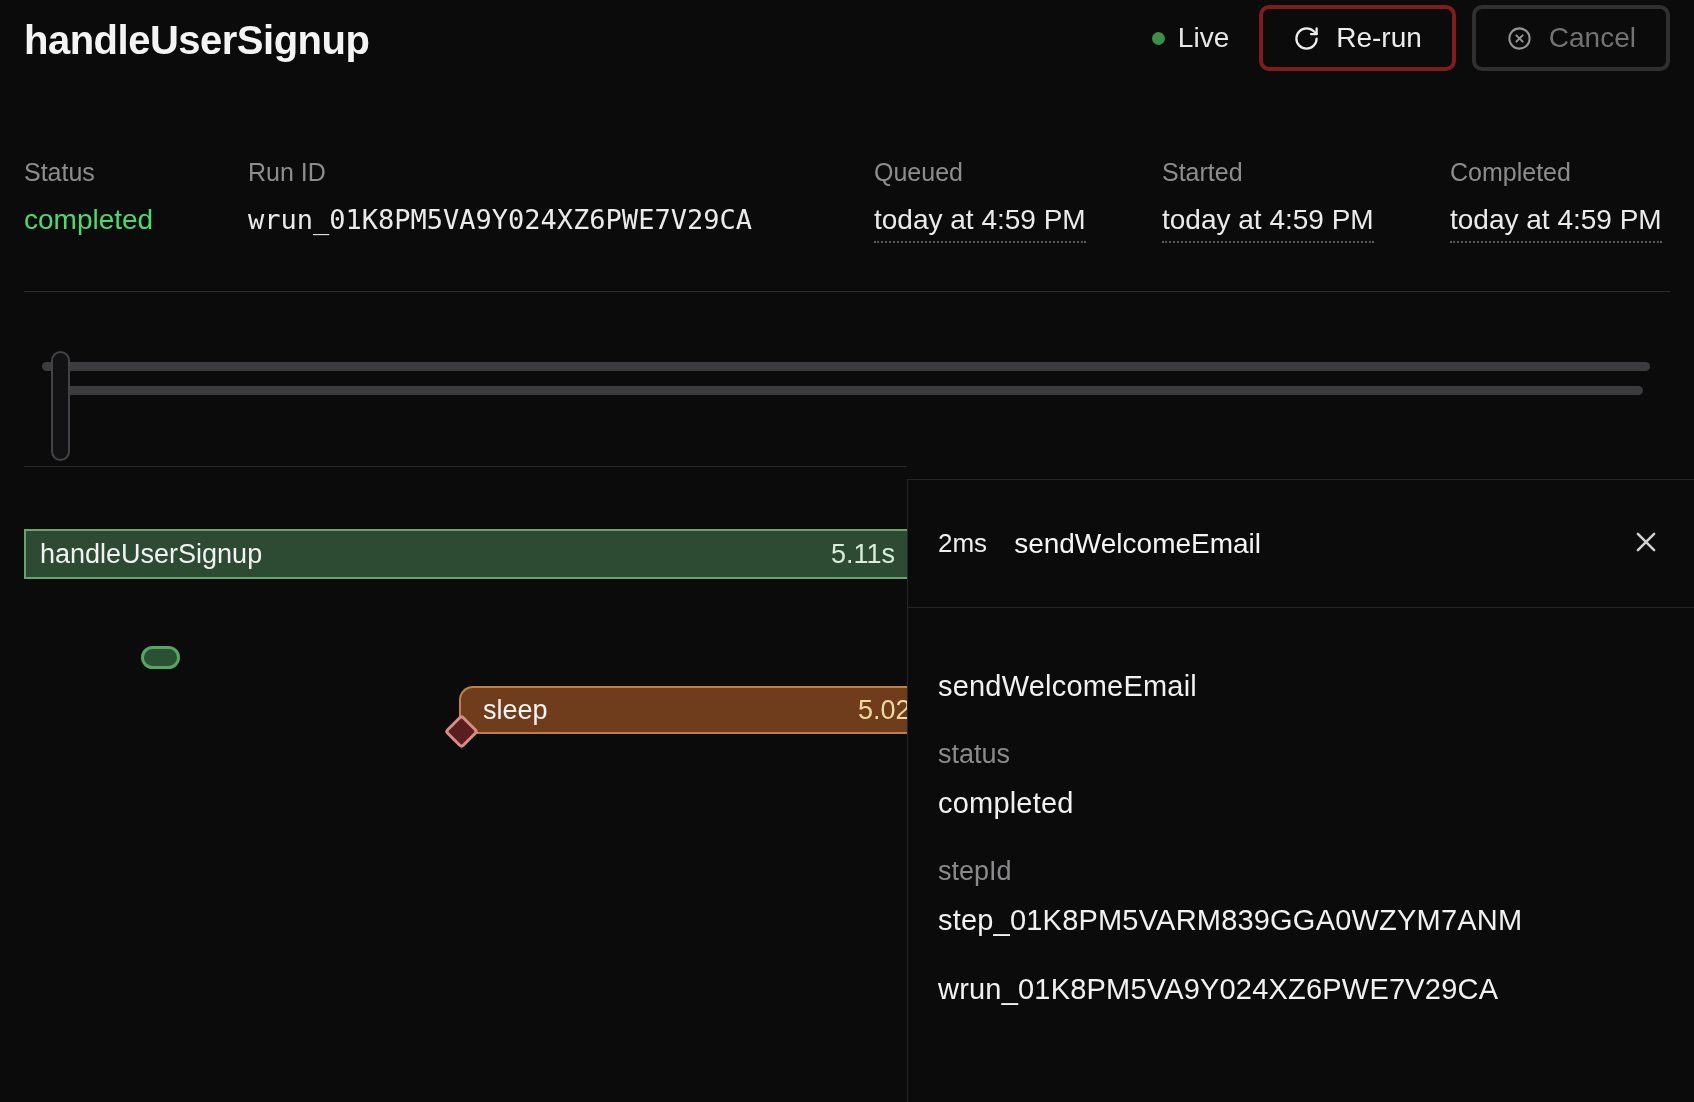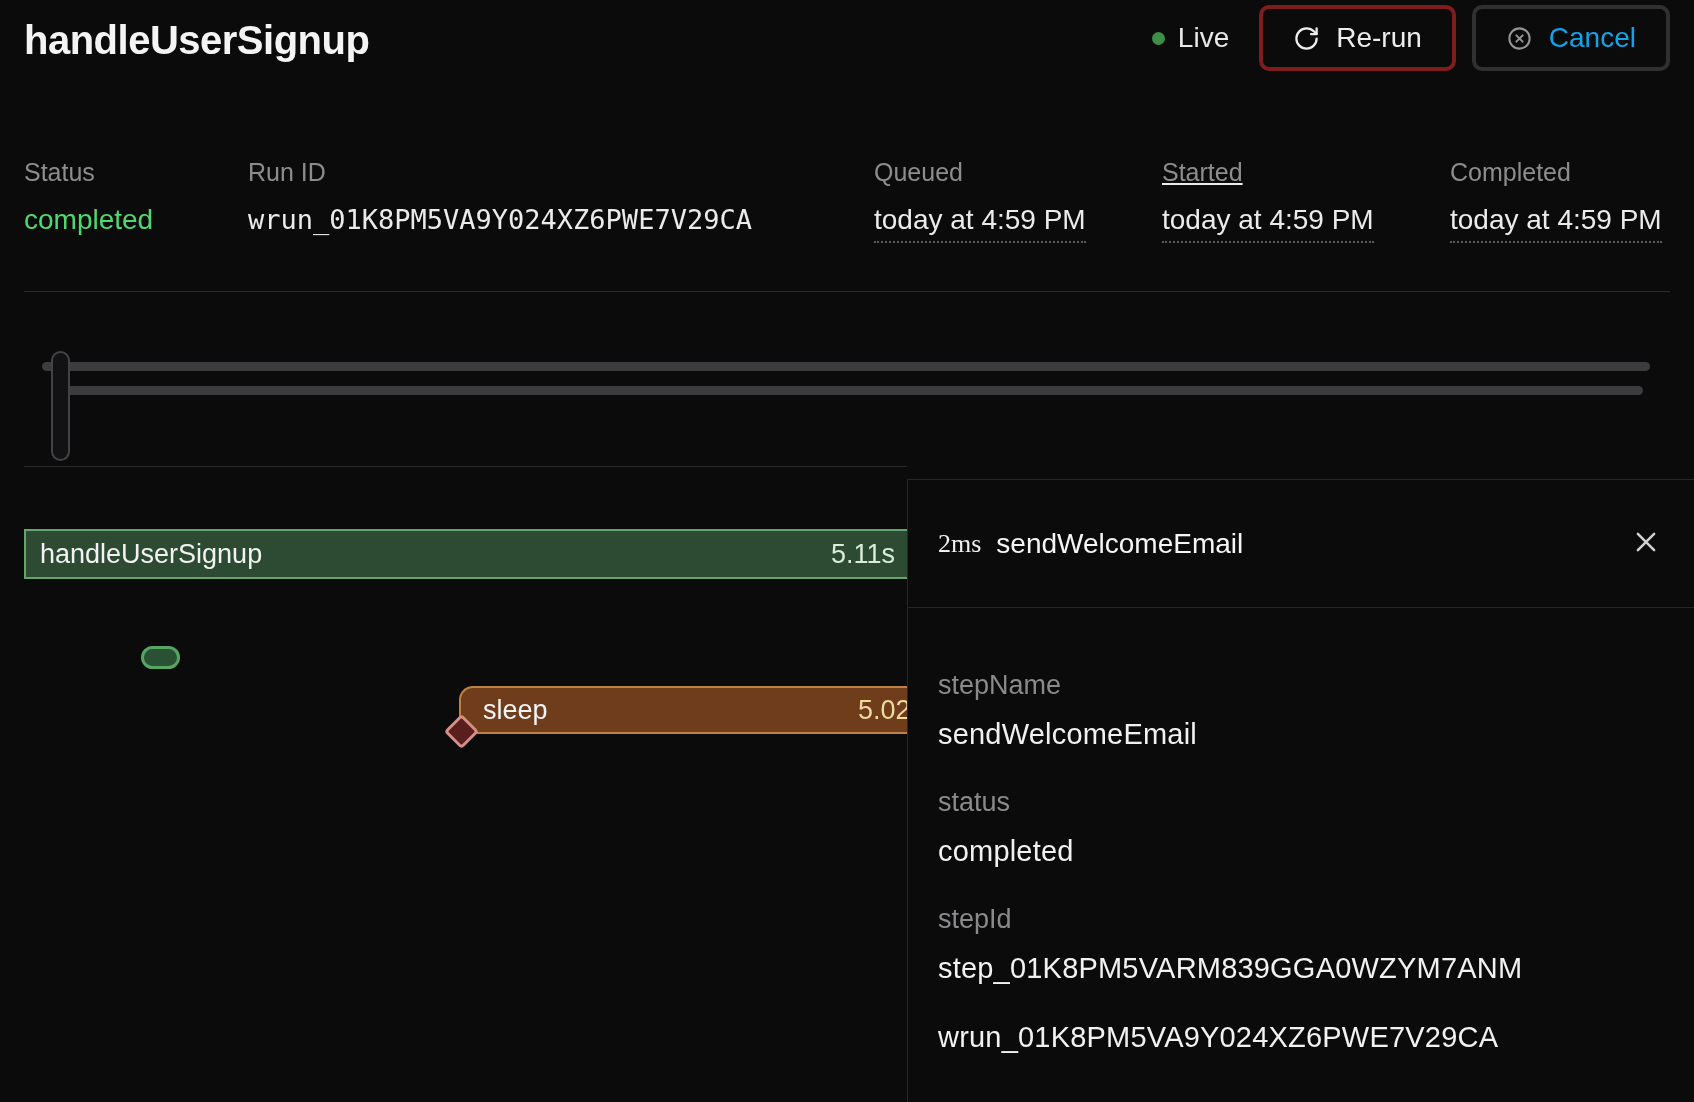--- a/index.html
+++ b/index.html
@@ -30,28 +30,28 @@
   .live-dot { width: 13px; height: 13px; border-radius: 50%; background: #3e8e47; }
   .btn {
     height: 66px; padding: 0 30px;
     display: inline-flex; align-items: center; gap: 16px;
     background: transparent;
     border: 4px solid #7f1d1d; border-radius: 10px;
     font-family: "Liberation Sans", sans-serif;
     font-size: 28px; color: #ededed; cursor: pointer;
   }
   .btn svg { display: block; }
-  .btn-muted { color: #0ea5e9; border-color: #303032; }
+  .btn-muted { color: #737373; border-color: #303032; }
 
   
   .meta-col { position: absolute; top: 158px; }
   .meta-col.c-status    { left: 24px; }
   .meta-col.c-runid     { left: 242px; margin-left: 6px; }
   .meta-col.c-queued    { left: 874px; }
-  .meta-col.c-started   { left: 1162px; text-decoration: underline; }
+  .meta-col.c-started   { left: 1162px; }
   .meta-col.c-completed { left: 1450px; }
   .m-label { font-size: 25px; color: #8d8d8f; margin-bottom: 17px; }
   .m-value { font-size: 28px; color: #ebebec; }
   .m-green { color: #4fd86d; }
   .m-mono  { font-family: "DejaVu Sans Mono", monospace; font-size: 27px; }
   .m-date  { display: inline-block; border-bottom: 2px dotted #58585a; padding-bottom: 5px; }
 
   .divider-top { position: absolute; left: 24px; right: 24px; top: 291px; height: 1px; background: #2c2c2e; }
 
   
@@ -103,22 +103,22 @@
   .panel {
     position: absolute; left: 907px; top: 479px; right: 0; bottom: 0;
     background: #0b0b0c;
     border-top: 1px solid #262628; border-left: 1px solid #262628;
   }
   .panel-header {
     height: 128px; display: flex; align-items: center;
     padding: 0 30px; border-bottom: 1px solid #242426;
   }
   .p-dur {
-    font-family: Liberation Serif, serif;
-    font-size: 26px; color: #f0f0f0; margin-right: 15px;
+    font-family: Liberation Sans, sans-serif;
+    font-size: 26px; color: #f0f0f0; margin-right: 27px;
   }
   .p-title { font-size: 28px; color: #f5f5f5; }
   .close-btn {
     margin-left: auto; width: 36px; height: 36px;
     background: transparent; border: 0; cursor: pointer;
     display: flex; align-items: center; justify-content: center;
   }
   .panel-body { padding: 62px 30px 0 30px; }
   .p-field { margin-bottom: 36px; }
   .f-label { font-size: 27px; color: #8a8a8c; margin-bottom: 17px; }
@@ -206,21 +206,20 @@
       <button class="close-btn">
         <span>
           <svg width="30" height="30" viewBox="0 0 24 24" fill="none" stroke="#d2d2d2" stroke-width="2" stroke-linecap="round">
             <path d="M5.5 5.5l13 13M18.5 5.5l-13 13"></path>
           </svg>
         </span>
       </button>
     </div>
     <div class="panel-body">
       <div class="p-field">
-        <div class="f-label">stepName</div>
         <div class="f-value">sendWelcomeEmail</div>
       </div>
       <div class="p-field">
         <div class="f-label">status</div>
         <div class="f-value">completed</div>
       </div>
       <div class="p-field">
         <div class="f-label">stepId</div>
         <div class="f-value">step_01K8PM5VARM839GGA0WZYM7ANM</div>
       </div>

